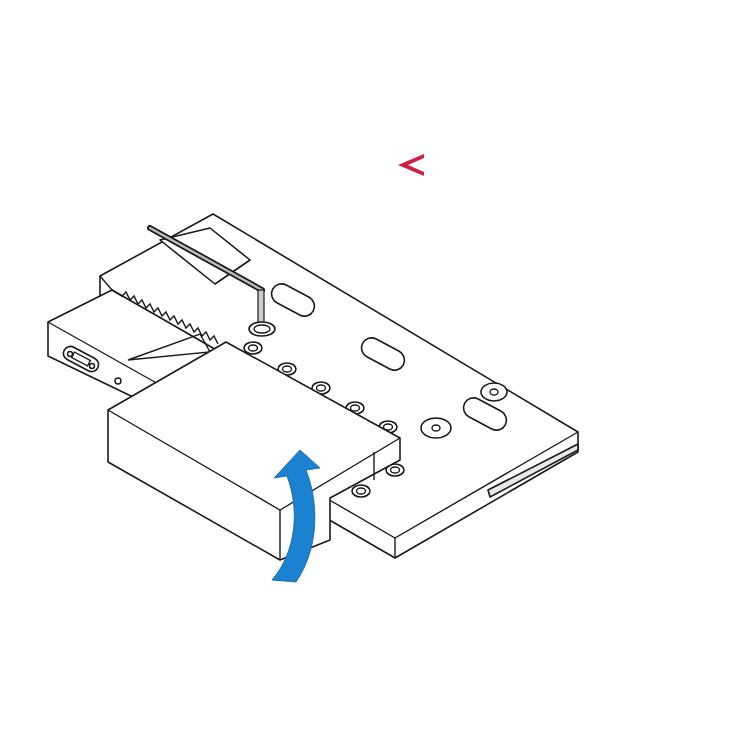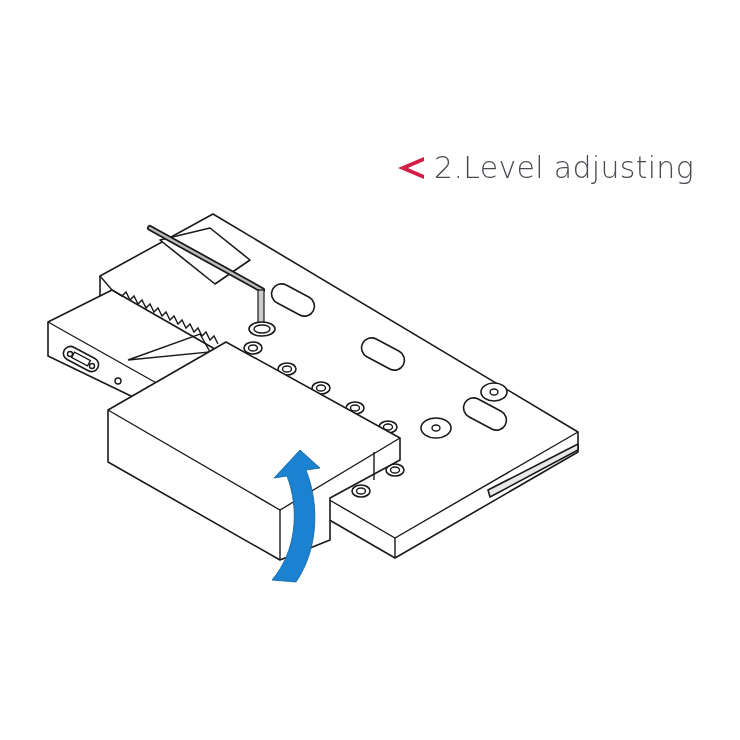--- a/index.html
+++ b/index.html
@@ -11,21 +11,20 @@
   .ln { fill: #fff; stroke: #1a1a1a; stroke-width: 1.6; stroke-linejoin: round; }
   .nf { fill: none; stroke: #1a1a1a; stroke-width: 1.4; }
 </style>
 </head>
 <body>
 
 <div class="title">
   <svg class="chev" viewBox="0 0 30 30">
     <polygon points="28,4 2,15 28,26 28,22 12,15 28,8" fill="#d21f4a"></polygon>
   </svg>
-  <span class="title-text">2.Level adjusting</span>
 </div>
 
 <svg class="art" width="740" height="740" viewBox="0 0 740 740">
 
   <g>
     <polygon class="ln" points="213,214 578,432 578,452 395,558 326,518 326,498 100,364 100,276"></polygon>
     <polyline class="nf" points="578,432 395,538 326,498"></polyline>
     <line class="nf" x1="395" y1="538" x2="395" y2="558"></line>
 
     <polygon class="ln" points="488,490 578,444 578,450 490,497" style="fill:#e8e8e8"></polygon>

